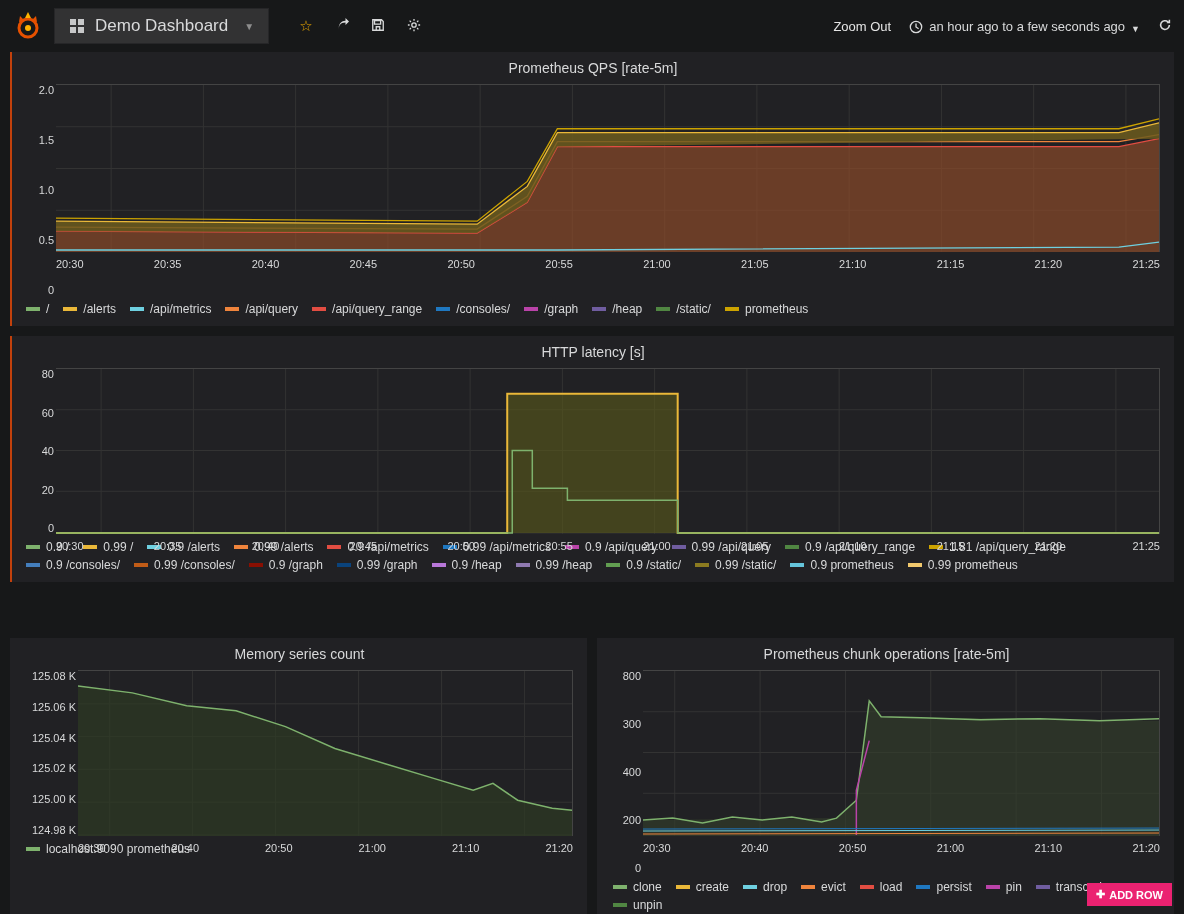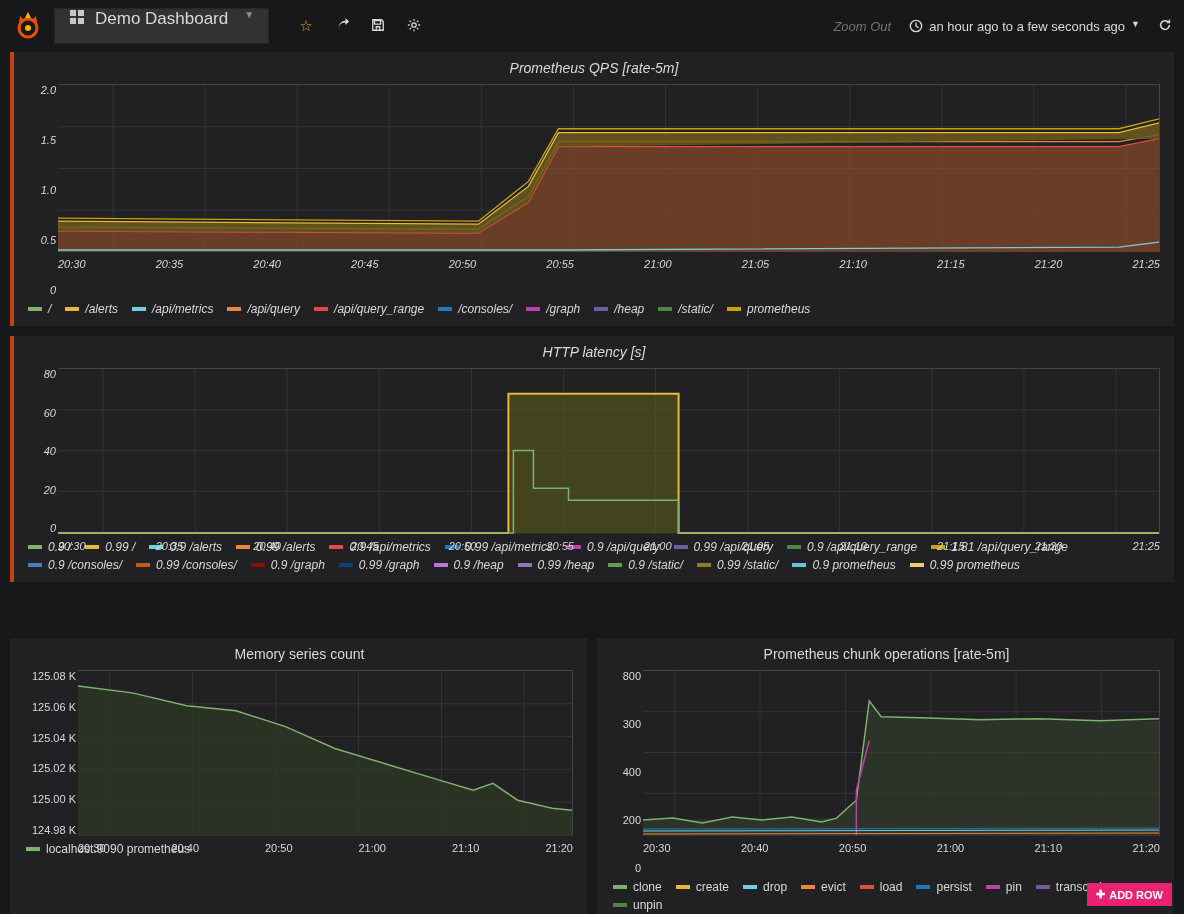--- a/index.html
+++ b/index.html
@@ -1,29 +1,29 @@
 <!DOCTYPE html>
 <html><head>
 <meta charset="utf-8">
 <style>
 * { margin:0; padding:0; box-sizing:border-box; }
 body { background:#171819; color:#d8d9da; font-family:"Helvetica Neue",Helvetica,Arial,sans-serif; font-size:13px; width:1184px; }
 .topbar { height:52px; display:flex; align-items:center; padding:0 12px; }
 .logo { width:32px; height:32px; margin-right:10px; }
-.dash-btn { background:#323233; border:1px solid #262628; height:36px; padding:0 14px; display:flex; align-items:flex-start; gap:10px; cursor:pointer; color:#d8d9da; font-size:17px; }
+.dash-btn { background:#323233; border:1px solid #262628; height:36px; padding:0 14px; display:flex; align-items:center; gap:10px; cursor:pointer; color:#d8d9da; font-size:17px; }
 .dash-btn svg { opacity:.9; }
 .dash-caret { font-size:10px; color:#8e8e8e; margin-left:6px; }
 .top-icons { display:flex; align-items:center; gap:22px; margin-left:30px; }
 .top-icons span { cursor:pointer; color:#d8d9da; font-size:15px; }
 .top-right { margin-left:auto; display:flex; align-items:center; gap:18px; color:#d8d9da; font-size:13px; }
-.top-right .zoom { color:#737373; cursor:pointer;font-style:italic; }
-.top-right .timerange { cursor:pointer; display:flex; align-items:flex-start; gap:6px; }
+.top-right .zoom { color:#e5e5e5; cursor:pointer; }
+.top-right .timerange { cursor:pointer; display:flex; align-items:flex-end; gap:6px; }
 .panels { padding:0 10px 10px; display:flex; flex-direction:column; gap:10px; }
 .panel { background:#212124; position:relative; border-left:2px solid transparent; }
-.panel.accent { border-left:4px solid #c2410c;font-style:italic; }
+.panel.accent { border-left:2px solid #c2410c; }
 .panel-title { text-align:center; font-size:14px; color:#d8d9da; padding:8px 0 4px; font-weight:normal; }
 .chart-wrap { position:relative; margin:4px 14px 0 44px; }
 .yaxis { position:absolute; left:-36px; top:0; bottom:0; display:flex; flex-direction:column; justify-content:space-between; text-align:right; width:34px; font-size:11px; color:#d8d9da; }
 .yaxis.wide { left:-60px; width:58px; }
 .plot { border-top:1px solid #444; border-right:1px solid #444; position:relative; overflow:hidden; }
 .gridlines line { stroke:#333; stroke-width:1; }
 .xaxis { display:flex; justify-content:space-between; font-size:11px; color:#d8d9da; padding:6px 0 2px; }
 .legend { display:flex; flex-wrap:wrap; gap:4px 14px; padding:6px 14px 10px; font-size:12px; color:#d8d9da; }
 .legend-item { display:flex; align-items:center; gap:6px; }
 .legend-item i { width:14px; height:4px; display:inline-block; }

